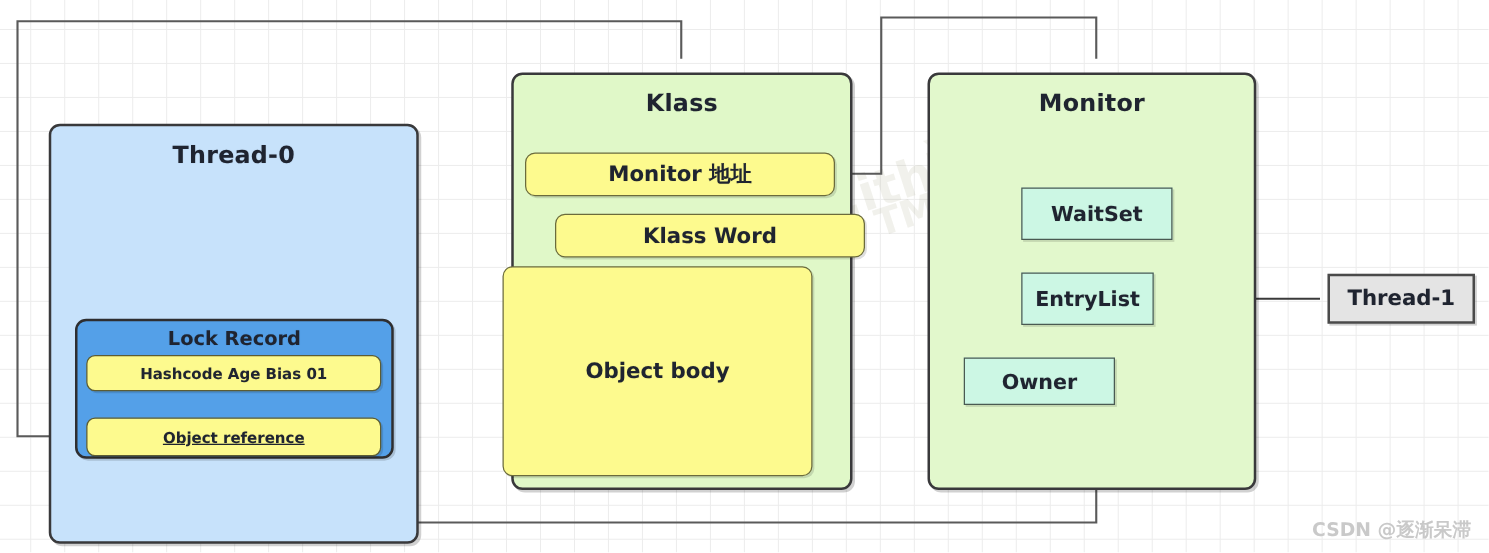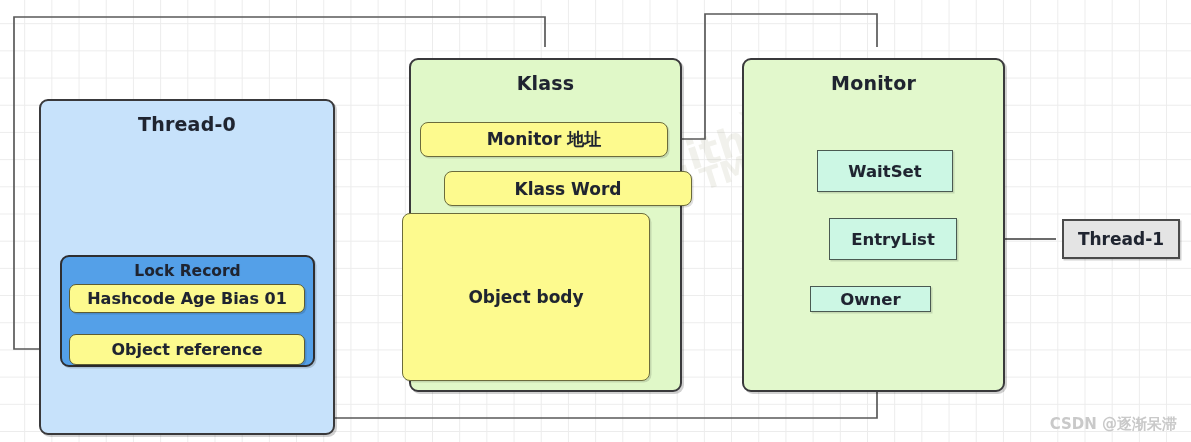--- a/index.html
+++ b/index.html
@@ -99,21 +99,21 @@
     margin-bottom: 20px;
   }
 
   .yellowrow {
     background: #fdfa8e;
     border: 1.8px solid #5c5c33;
     border-radius: 7px;
     font-size: 16px;
     box-shadow: 1.5px 1.5px 0 rgba(0,0,0,0.13);
   }
-  .yellowrow.small { font-size: 16px; border-radius: 7px; }
+  .yellowrow.small { font-size: 12px; border-radius: 7px; }
 
   .objrow {
     background: #fdfa8e;
     border: 1.8px solid #6b6b3c;
     border-radius: 8px;
     font-size: 17px;
     box-shadow: 1.5px 1.5px 0 rgba(0,0,0,0.13);
   }
 
   .cyanbox {
@@ -175,33 +175,33 @@
   </svg>
 
   <div class="box panel thread0" style="left:39px; top:59px; width:296px; height:336px;margin-top:40px;">
     <div class="panel-title">Thread-0</div>
   </div>
 
   <div class="box lockrecord" style="left:60px; top:255px; width:255px; height:112px;">
     <div class="lr-title">Lock Record</div>
   </div>
   <div class="box yellowrow small" style="left:69px; top:284px; width:236px; height:29px;">Hashcode Age Bias 01</div>
-  <div class="box yellowrow small" style="left:69px; top:334px; width:236px; height:31px;">Object reference</div>
+  <div class="box yellowrow small" style="left:69px; top:334px; width:236px; height:31px;text-decoration:underline;">Object reference</div>
 
   <div class="box panel objectPanel" style="left:409px; top:58px; width:273px; height:334px;">
     <div class="panel-title">Klass</div>
   </div>
   <div class="box objrow" style="left:420px; top:122px; width:248px; height:35px;">Monitor 地址</div>
   <div class="box objrow" style="left:420px; top:171px; width:248px; height:35px;margin-left:24px;">Klass Word</div>
   <div class="box objrow" style="left:402px; top:213px; width:248px; height:168px;">Object body</div>
 
   <div class="box panel monitorPanel" style="left:742px; top:58px; width:263px; height:334px;">
     <div class="panel-title">Monitor</div>
   </div>
-  <div class="box cyanbox" style="left:817px; top:150px; width:136px; height:42px;">WaitSet</div>
-  <div class="box cyanbox" style="left:817px; top:218px; width:128px; height:42px;margin-left:12px;">EntryList</div>
-  <div class="box cyanbox" style="left:810px; top:286px; width:121px; height:26px;">Owner</div>
+  <div class="box cyanbox" style="left:817px; top:150px; width:121px; height:42px;">WaitSet</div>
+  <div class="box cyanbox" style="left:817px; top:218px; width:106px; height:42px;">EntryList</div>
+  <div class="box cyanbox" style="left:771px; top:286px; width:121px; height:38px;">Owner</div>
 
   <div class="box graybox" style="left:1062px; top:219px; width:118px; height:40px;">Thread-1</div>
 
   <div class="footer">CSDN @逐渐呆滞</div>
 
 </div>
 
 </body></html>

